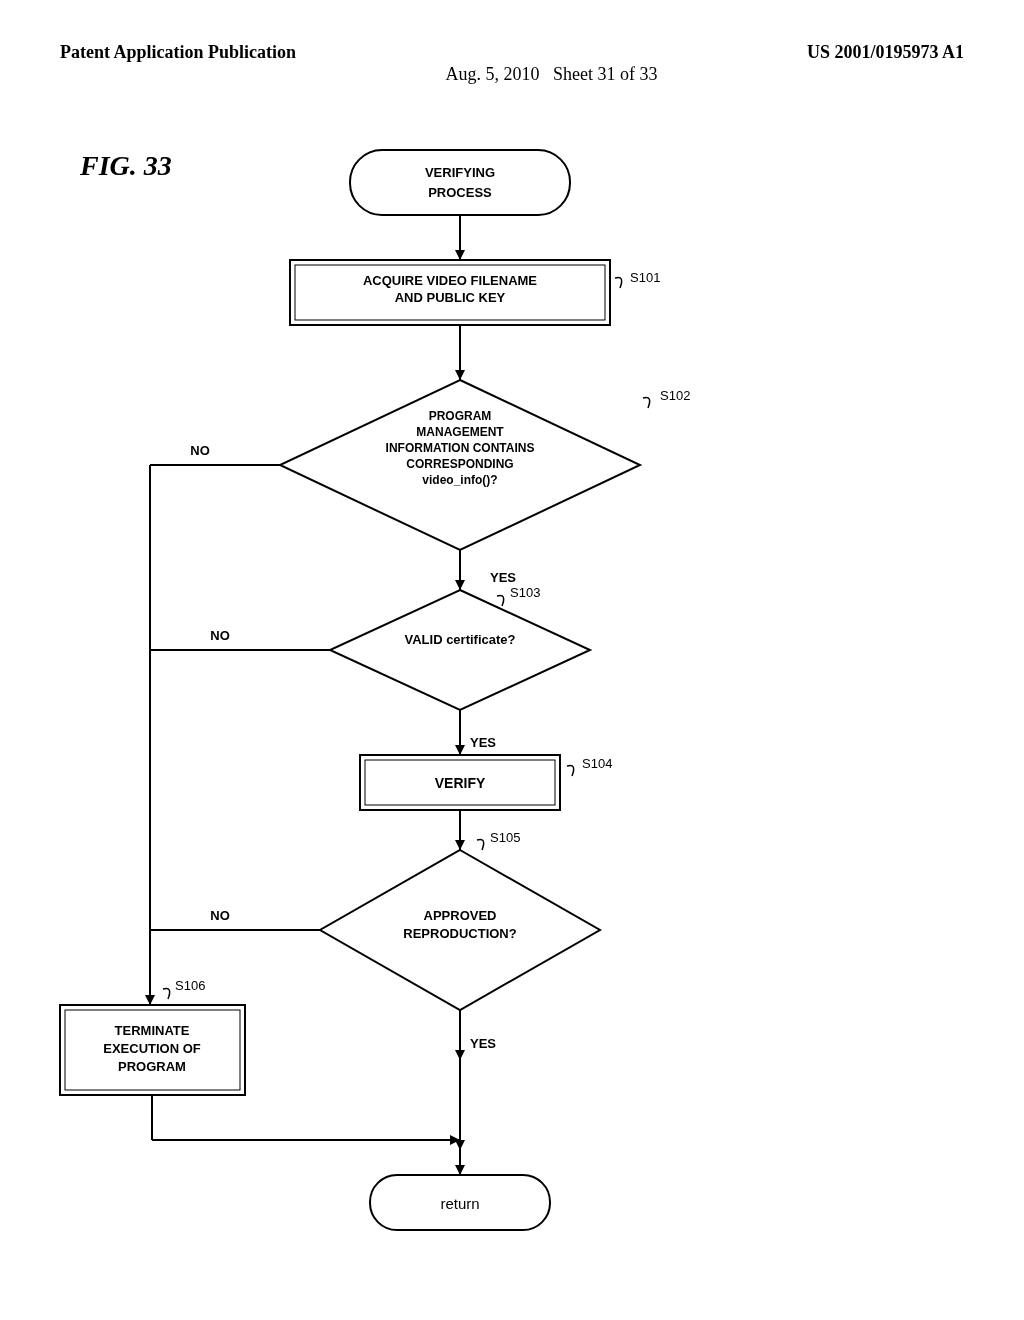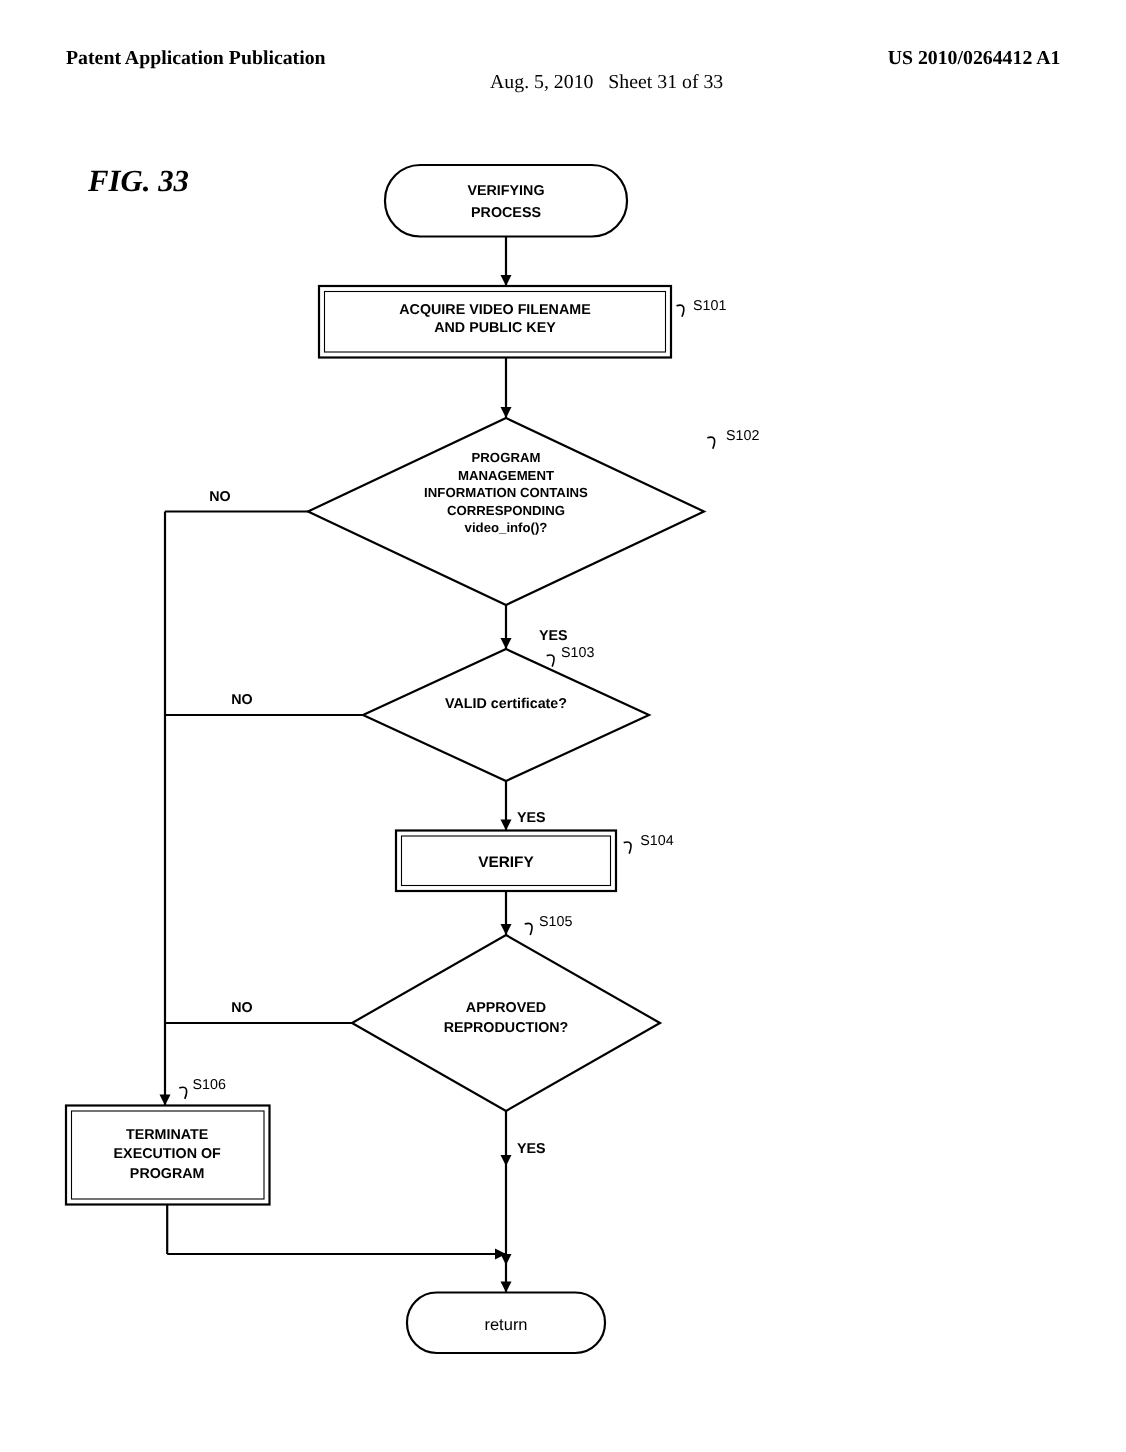--- a/index.html
+++ b/index.html
@@ -70,21 +70,21 @@
   </style>
 </head>
 <body>
 
 <div class="header">
   <div class="header-left">Patent Application Publication</div>
   <div class="header-center">
     <span>Aug. 5, 2010</span>&nbsp;&nbsp;
     <span>Sheet 31 of 33</span>
   </div>
-  <div class="header-right">US 2010/0264412 A1</div>
+  <div class="header-right">US 2001/0195973 A1</div>
 </div>
 
 <div class="fig-label">FIG. 33</div>
 
 <div class="flowchart">
   <svg viewBox="0 0 1024 1200" xmlns="http://www.w3.org/2000/svg">
 
     <rect x="350" y="30" width="220" height="65" rx="32" ry="32" fill="white" stroke="black" stroke-width="2"></rect>
     <text x="460" y="57" text-anchor="middle" class="flow-text" font-size="14" font-family="Arial, sans-serif" font-weight="bold">VERIFYING</text>
     <text x="460" y="77" text-anchor="middle" class="flow-text" font-size="14" font-family="Arial, sans-serif" font-weight="bold">PROCESS</text>

